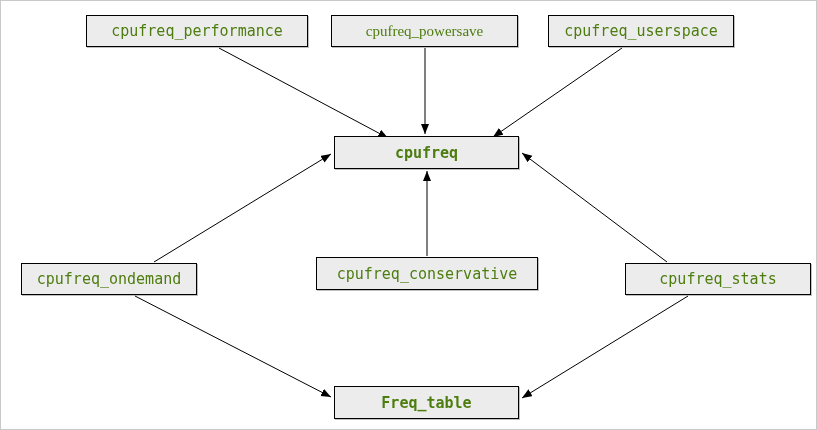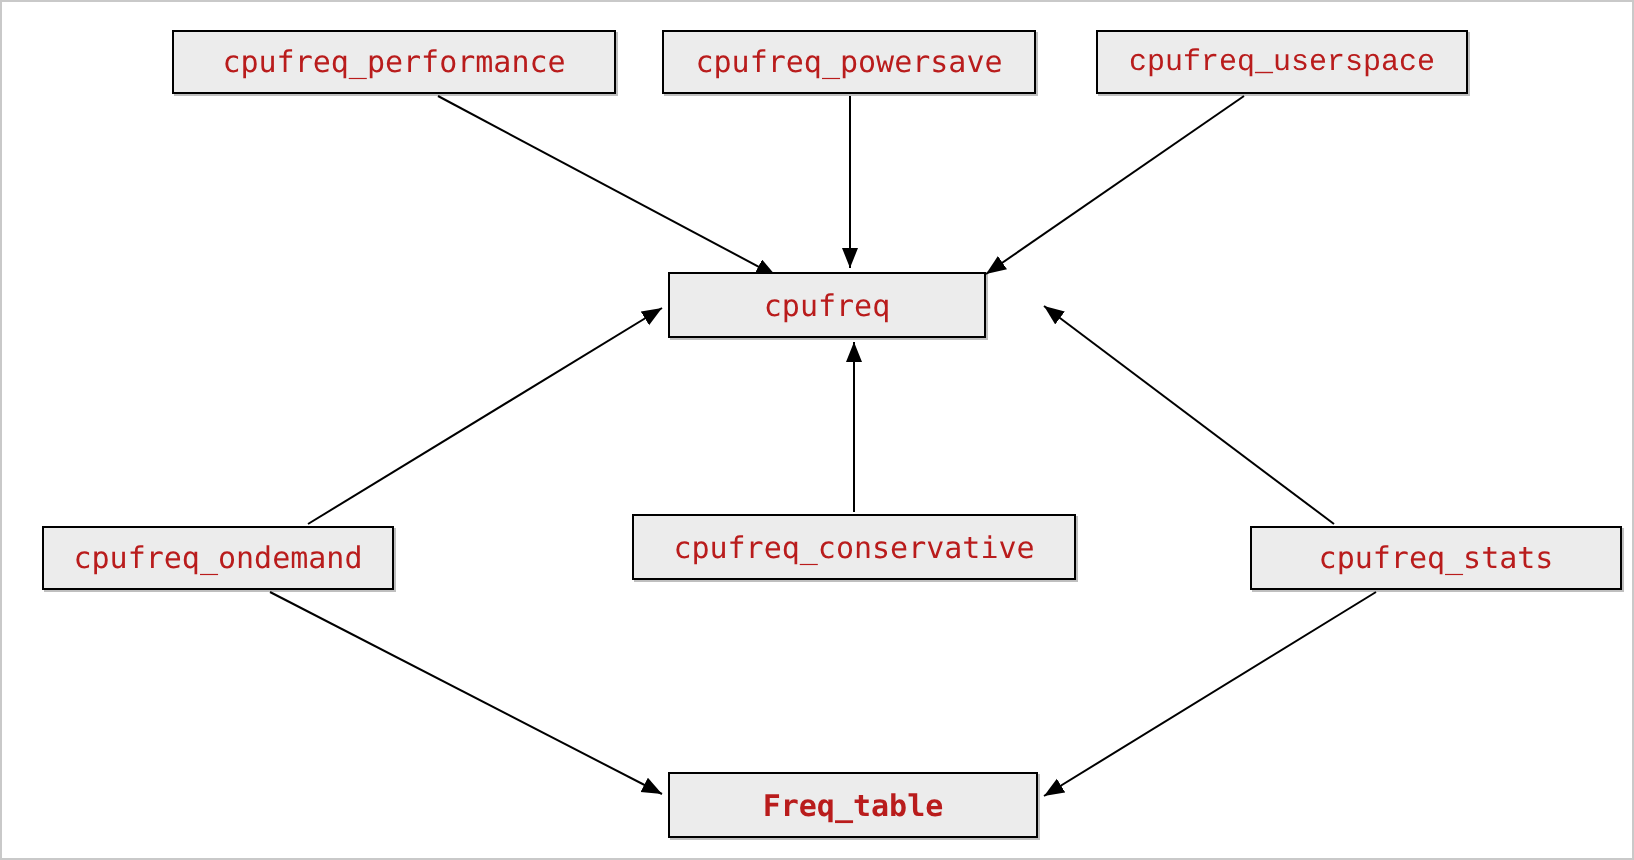--- a/index.html
+++ b/index.html
@@ -27,21 +27,21 @@
   .node {
     position: absolute;
     box-sizing: border-box;
     background: #ececec;
     border: 1px solid #000000;
     box-shadow: 1px 1px 0 rgba(0,0,0,0.25);
     display: flex;
     align-items: center;
     justify-content: center;
     font-size: 15px;
-    color: #b91c1c;
+    color: #4d7c0f;
     white-space: nowrap;
   }
   .edge {
     stroke: #000000;
     stroke-width: 1;
     fill: none;
   }
 </style>
 </head>
 <body>
@@ -61,27 +61,27 @@
         <line x1="426" y1="255" x2="426" y2="170" class="edge" marker-end="url(#arrowhead)"></line>
         <line x1="666" y1="261" x2="521" y2="152" class="edge" marker-end="url(#arrowhead)"></line>
         <line x1="134" y1="295" x2="330" y2="396" class="edge" marker-end="url(#arrowhead)"></line>
         <line x1="687" y1="295" x2="521" y2="397" class="edge" marker-end="url(#arrowhead)"></line>
       </g>
   </svg>
   <div id="nodes-layer">
       <div class="node" style="left: 85px; top: 14px; width: 222px; height: 32px;">
         <span>cpufreq_performance</span>
       </div>
-      <div class="node" style="left: 330px; top: 14px; width: 187px; height: 32px;">
+      <div class="node" style="left: 330px; top: 14px; width: 187px; height: 32px; font-family: Liberation Serif, serif;">
         <span>cpufreq_powersave</span>
       </div>
-      <div class="node" style="left: 547px; top: 14px; width: 186px; height: 32px; font-family: Liberation Mono, monospace;">
+      <div class="node" style="left: 547px; top: 14px; width: 186px; height: 32px;">
         <span>cpufreq_userspace</span>
       </div>
-      <div class="node" style="left: 333px; top: 135px; width: 159px; height: 33px;">
+      <div class="node" style="left: 333px; top: 135px; width: 185px; height: 33px; font-weight: bold;">
         <span>cpufreq</span>
       </div>
       <div class="node" style="left: 20px; top: 262px; width: 176px; height: 32px;">
         <span>cpufreq_ondemand</span>
       </div>
       <div class="node" style="left: 315px; top: 256px; width: 222px; height: 33px;">
         <span>cpufreq_conservative</span>
       </div>
       <div class="node" style="left: 624px; top: 262px; width: 186px; height: 32px;">
         <span>cpufreq_stats</span>

